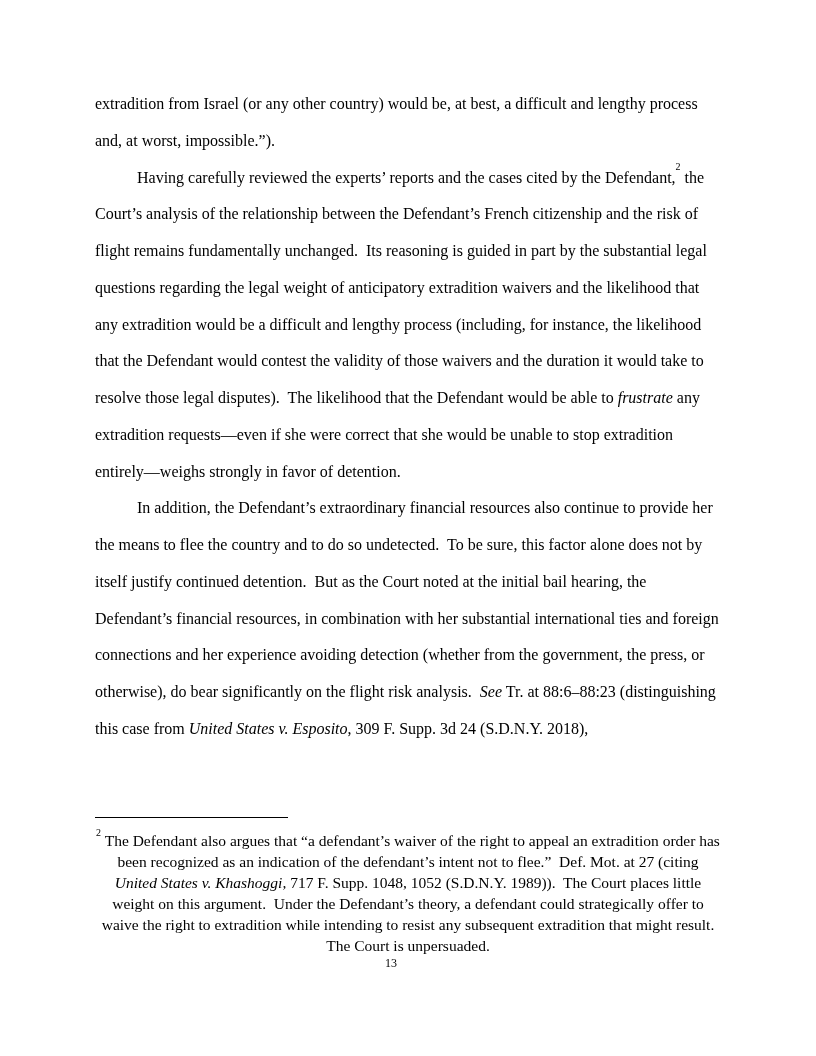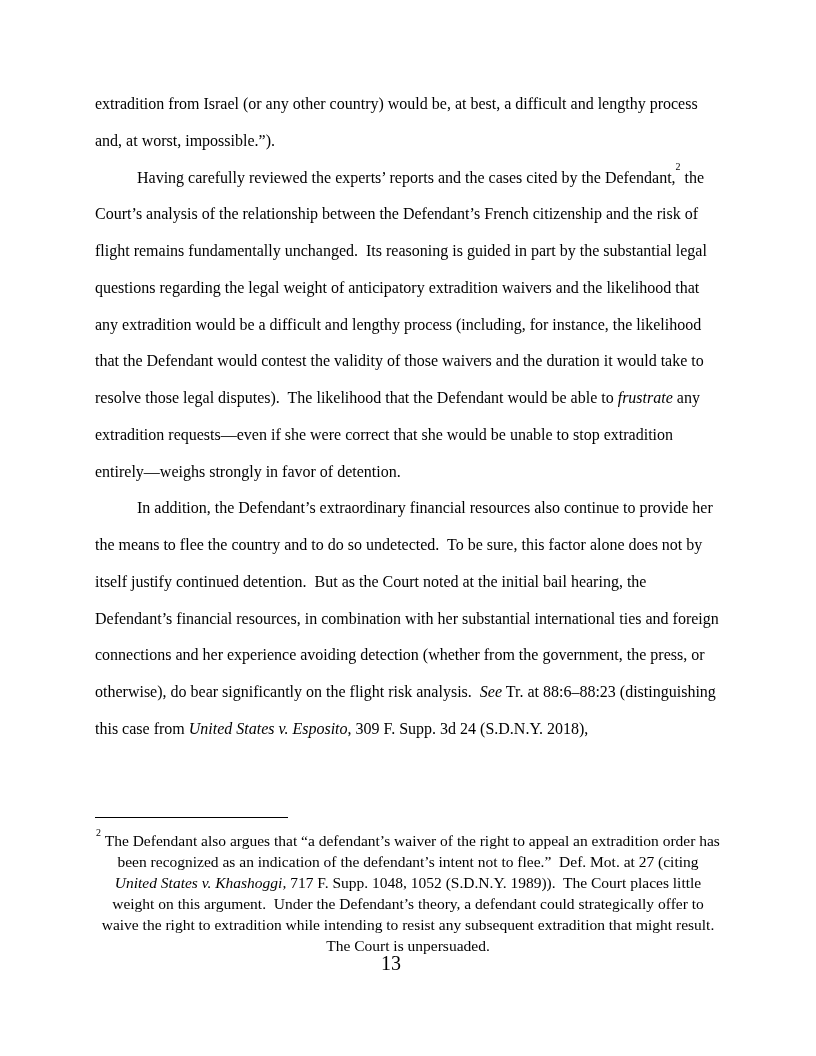--- a/index.html
+++ b/index.html
@@ -59,21 +59,21 @@
   .footnote .sup {
     font-size: 10px;
     top: -4px;
   }
   .page-number {
     position: absolute;
     left: 0;
     top: 954px;
     width: 782px;
     text-align: center;
-    font-size: 20px;
+    font-size: 12px;
     line-height: 18px;
   }
   i { }
 </style>
 </head>
 <body>
 
 <div class="page">
   <div class="body-text" id="body-container">
       <p class="para"><span>extradition from Israel (or any other country) would be, at best, a difficult and lengthy process and, at worst, impossible.”).</span></p>

